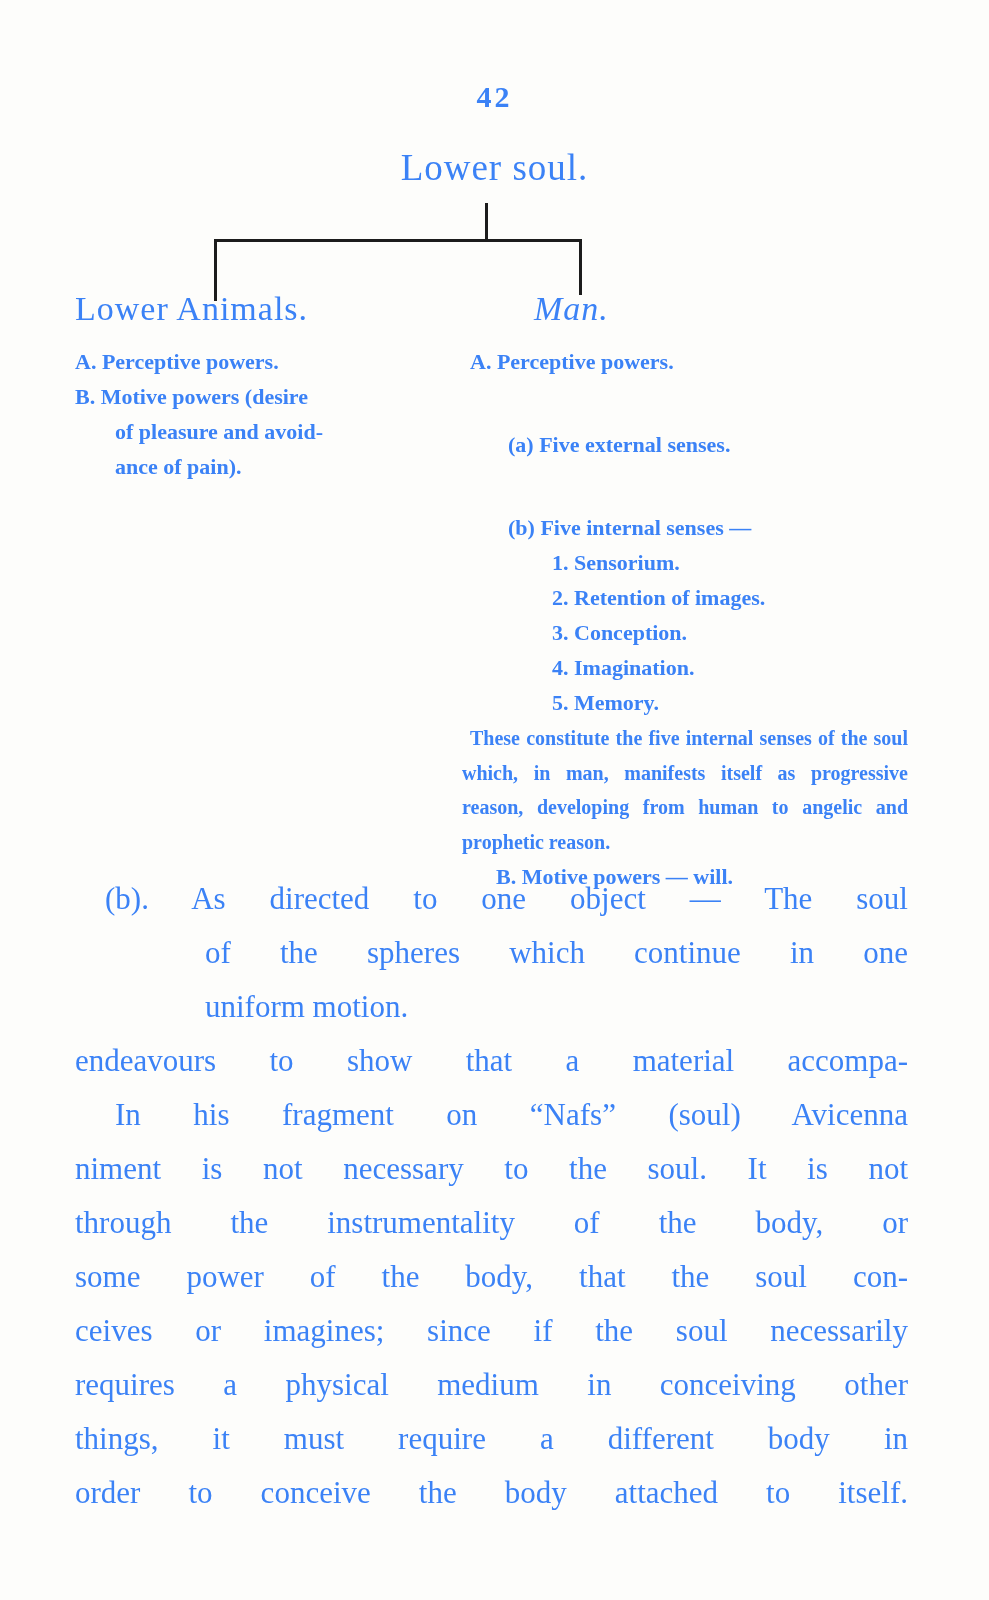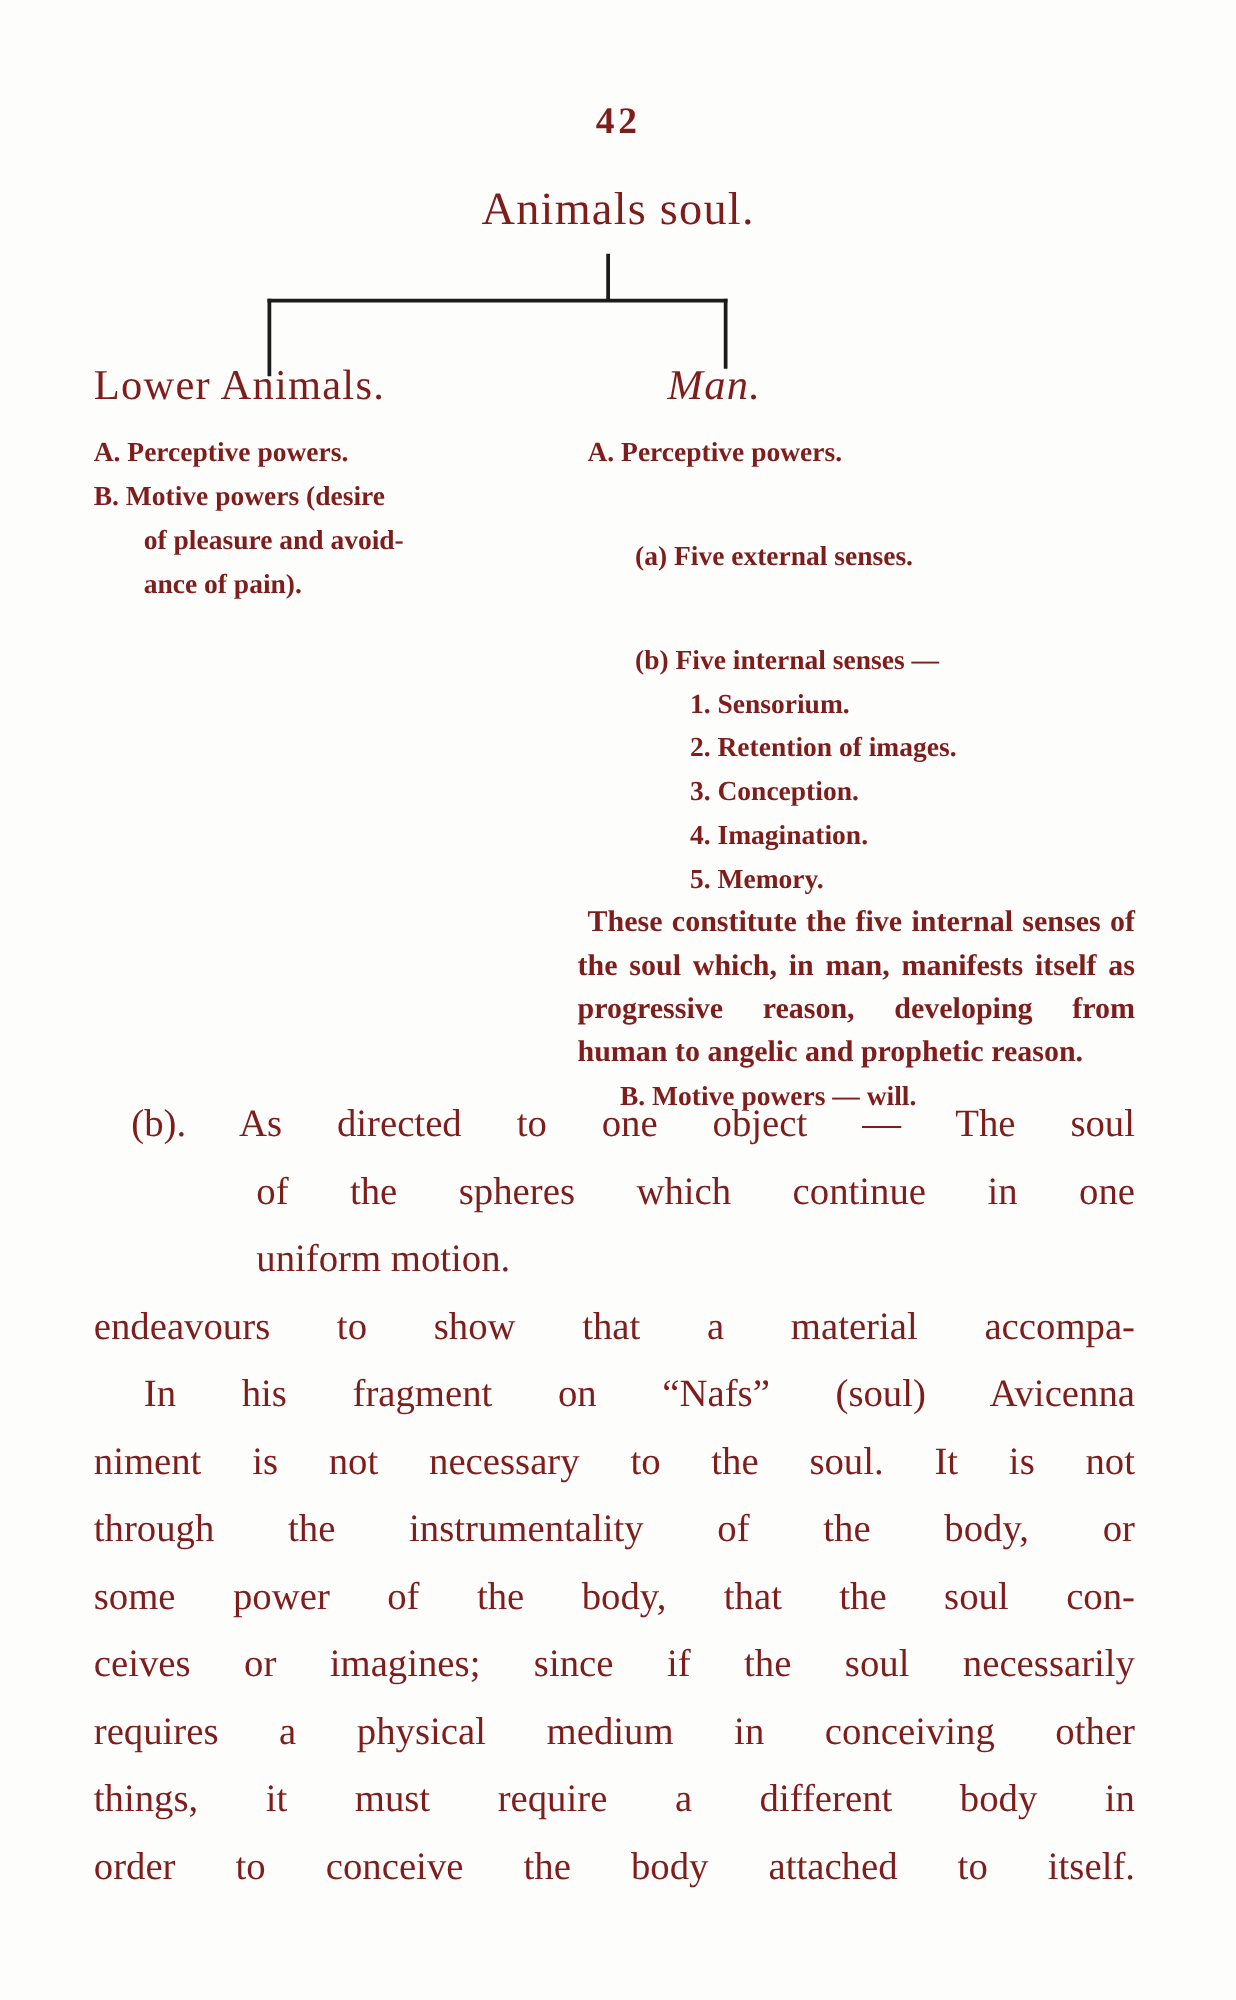--- a/index.html
+++ b/index.html
@@ -2,21 +2,21 @@
 <html><head>
 <meta charset="utf-8">
 <style>
   html,body{margin:0;padding:0;background:#e8e8e8;}
   .page{
     position:relative;
     width:989px;height:1600px;
     margin:0 auto;
     background:#fdfdfb;
     font-family:"Liberation Serif", serif;
-    color:#7f1d1d;
+    color:#3b82f6;
     overflow:hidden;
   }
   .page-number{
     position:absolute;top:80px;left:0;width:100%;
     text-align:center;font-size:30px;font-weight:bold;letter-spacing:3px;
   }
   .diagram-title{
     position:absolute;top:146px;left:0;width:100%;
     text-align:center;font-size:37px;font-weight:500;letter-spacing:1px;
   }
@@ -30,21 +30,21 @@
   .col-left{left:75px;width:340px;}
   .col-right{left:462px;width:446px;}
   .col-heading{font-size:34px;letter-spacing:1px;}
   .col-right .col-heading{margin-left:72px;font-style:italic;}
   .outline{margin-top:16px;font-size:22px;font-weight:bold;line-height:35px;}
   .ind-0{padding-left:0;}
   .ind-1{padding-left:40px;}
   .ind-2{padding-left:46px;margin-top:48px;}
   .ind-3{padding-left:90px;}
   .note{
-    margin-top:1px;font-size:24px;font-weight:bold;line-height:34.5px;
+    margin-top:1px;font-size:20px;font-weight:bold;line-height:34.5px;
     text-align:justify;text-justify:inter-word;text-indent:8px;
   }
   .motive-line{
     margin-top:1px;font-size:22px;font-weight:bold;line-height:34.5px;
     padding-left:34px;
   }
 
   .body-text{
     position:absolute;left:75px;top:872px;width:833px;
     font-size:31px;
@@ -58,21 +58,21 @@
   .pl-40{padding-left:40px;}
   .pl-130{padding-left:130px;}
 </style>
 </head>
 <body>
 
 <div class="page">
 
   <div class="page-number">42</div>
 
-  <div class="diagram-title">Animals soul.</div>
+  <div class="diagram-title">Lower soul.</div>
 
   <div class="connector stem"></div>
   <div class="connector hbar"></div>
   <div class="connector left-drop"></div>
   <div class="connector right-drop"></div>
 
   <div class="col col-left">
     <div class="col-heading">Lower Animals.</div>
     <div class="outline">
       <div class="ind-0">A. Perceptive powers.</div>

